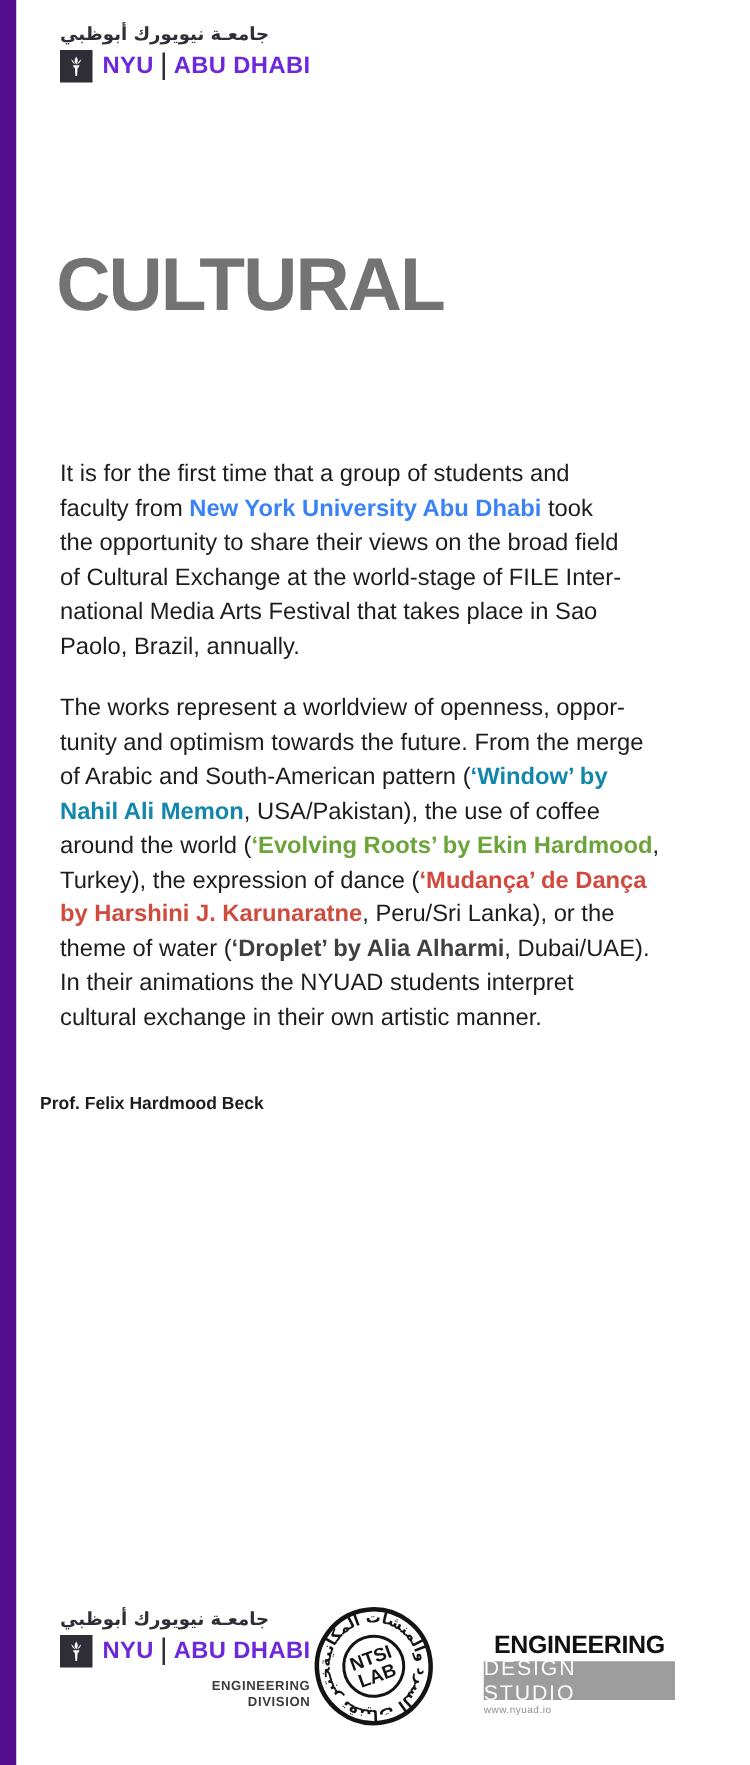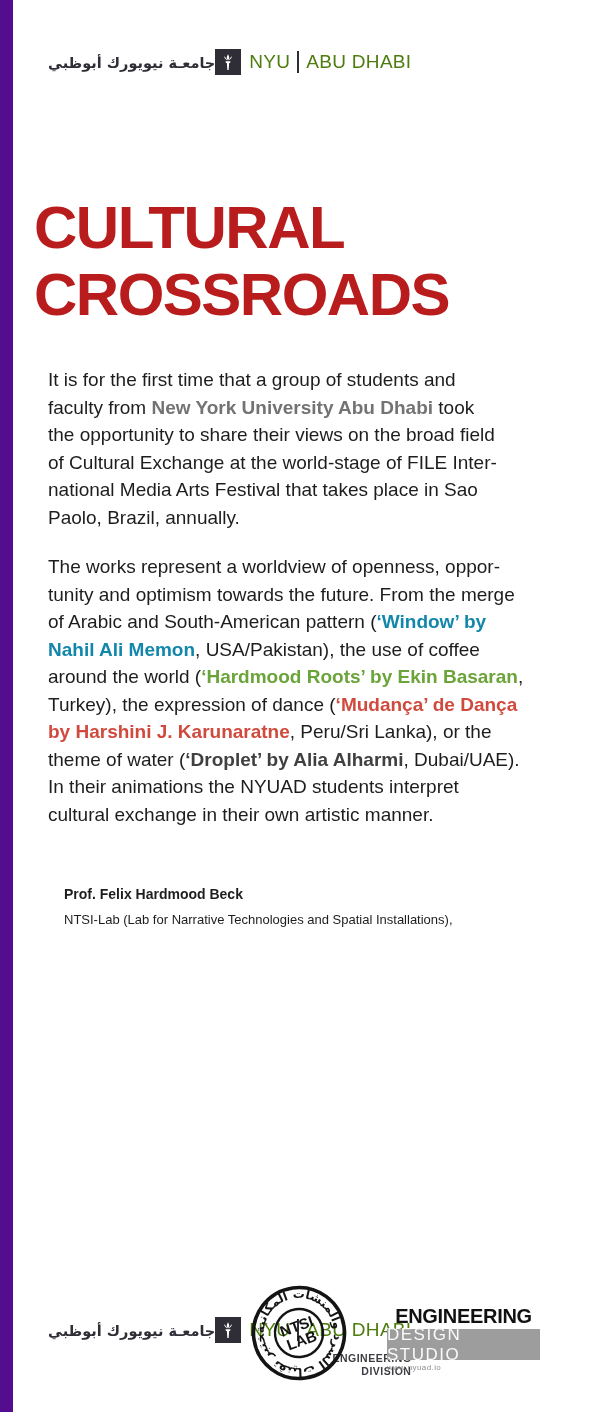--- a/index.html
+++ b/index.html
@@ -7,54 +7,54 @@
     width:600px; height:1412px; position:relative;
     background:#ffffff; overflow:hidden;
     font-family:"Liberation Sans", sans-serif;
     color:#1d1d1f;
   }
   .b { font-weight:bold; }
 
   #accent-bar { position:absolute; left:0; top:0; width:13px; height:1412px; }
 
   
-  .nyu-logo { display:flex; flex-direction:row; align-items:flex-end;margin-top:29px; }
+  .nyu-logo { display:flex; flex-direction:column; align-items:flex-start; }
   .nyu-logo .arabic {
     direction:rtl; font-family:"DejaVu Sans", sans-serif;
     font-size:14.5px; font-weight:bold; color:#2f2d36;
     margin-bottom:4px; letter-spacing:0.5px;
   }
   .wordmark { display:flex; align-items:center; }
   .torch-box {
     width:26px; height:26px; background:#2f2d36;
     display:flex; align-items:center; justify-content:center; flex:0 0 auto;
   }
-  .wm-text { font-size:19px; font-weight:normal; color:#4d7c0f; letter-spacing:0.3px; }
+  .wm-text { font-size:19px; font-weight:bold; color:#6d28d9; letter-spacing:0.3px; }
   .wm-nyu { margin-left:8px; }
   .wm-div { width:2px; height:22px; background:#2f2d36; margin:0 7px; }
 
   
   #header-logo { position:absolute; left:48px; top:20px; }
 
   
   #page-title {
-    position:absolute; left:34px; top:194px;
+    position:absolute; left:45px; top:194px;
     font-size:60px; line-height:67px; font-weight:bold;
-    letter-spacing:-1.5px; color:#b91c1c;
+    letter-spacing:-1.5px; color:#737373;
   }
 
   
   #content { position:absolute; left:48px; top:366px; width:540px; }
   .para {
     font-size:19px; line-height:27.5px; white-space:pre-line;
     margin:0 0 22px 0; color:#1d1d1f;
   }
 
   
-  #credits { position:absolute; left:64px; top:869px; font-size:13px; line-height:26px;margin-top:12px; }
+  #credits { position:absolute; left:32px; top:869px; font-size:13px; line-height:26px; }
   #credits .name { font-size:14px; font-weight:bold; }
 
   
   #footer-logo-block { position:absolute; left:48px; top:1288px; }
   #division {
     margin-top:9px; text-align:right;
     font-size:10.5px; font-weight:bold; line-height:13px;
     color:#3d3c42; letter-spacing:0.5px;
   }
   #ntsi-stamp { position:absolute; left:249px; top:1282px; }
@@ -91,45 +91,43 @@
       </svg>
     </div>
     <span class="wm-text wm-nyu">NYU</span>
     <span class="wm-div"></span>
     <span class="wm-text">ABU DHABI</span>
   </div>
 </div>
 
 <div id="page-title">
   <div>CULTURAL</div>
-  <div>CROSSROADS</div>
 </div>
 
 <div id="content">
   <p class="para"><span>It is for the first time that a group of students and
-faculty from </span><span class="b" style="color: #737373; text-align: right;">New York University Abu Dhabi</span><span> took
+faculty from </span><span class="b" style="color: #3b82f6; text-align: right;">New York University Abu Dhabi</span><span> took
 the opportunity to share their views on the broad field
 of Cultural Exchange at the world-stage of FILE Inter-
 national Media Arts Festival that takes place in Sao
 Paolo, Brazil, annually.</span></p>
   <p class="para"><span>The works represent a worldview of openness, oppor-
 tunity and optimism towards the future. From the merge
 of Arabic and South-American pattern (</span><span class="b" style="color: rgb(18, 135, 171);">‘Window’ by
 Nahil Ali Memon</span><span>, USA/Pakistan), the use of coffee
-around the world (</span><span class="b" style="color: rgb(107, 164, 57);">‘Hardmood Roots’ by Ekin Basaran</span><span>,
+around the world (</span><span class="b" style="color: rgb(107, 164, 57);">‘Evolving Roots’ by Ekin Hardmood</span><span>,
 Turkey), the expression of dance (</span><span class="b" style="color: rgb(208, 74, 62);">‘Mudança’ de Dança
 by Harshini J. Karunaratne</span><span>, Peru/Sri Lanka), or the
 theme of water (</span><span class="b" style="color: #404040;">‘Droplet’ by Alia Alharmi</span><span>, Dubai/UAE).
 In their animations the NYUAD students interpret
 cultural exchange in their own artistic manner.</span></p>
 </div>
 
 <div id="credits">
   <div class="name">Prof. Felix Hardmood Beck</div>
-  <div>NTSI-Lab (Lab for Narrative Technologies and Spatial Installations),</div>
 </div>
 
 <div id="footer-logo-block">
   <div class="nyu-logo">
     <div class="arabic">جامعـة نيويورك أبوظبي</div>
     <div class="wordmark">
       <div class="torch-box">
         <svg viewBox="0 0 24 24" width="18" height="18" aria-hidden="true">
           <g fill="#ffffff">
             <path d="M12 1.5 C10.6 4.3 9.2 6.2 12 9.8 C14.8 6.2 13.4 4.3 12 1.5 Z"></path>

